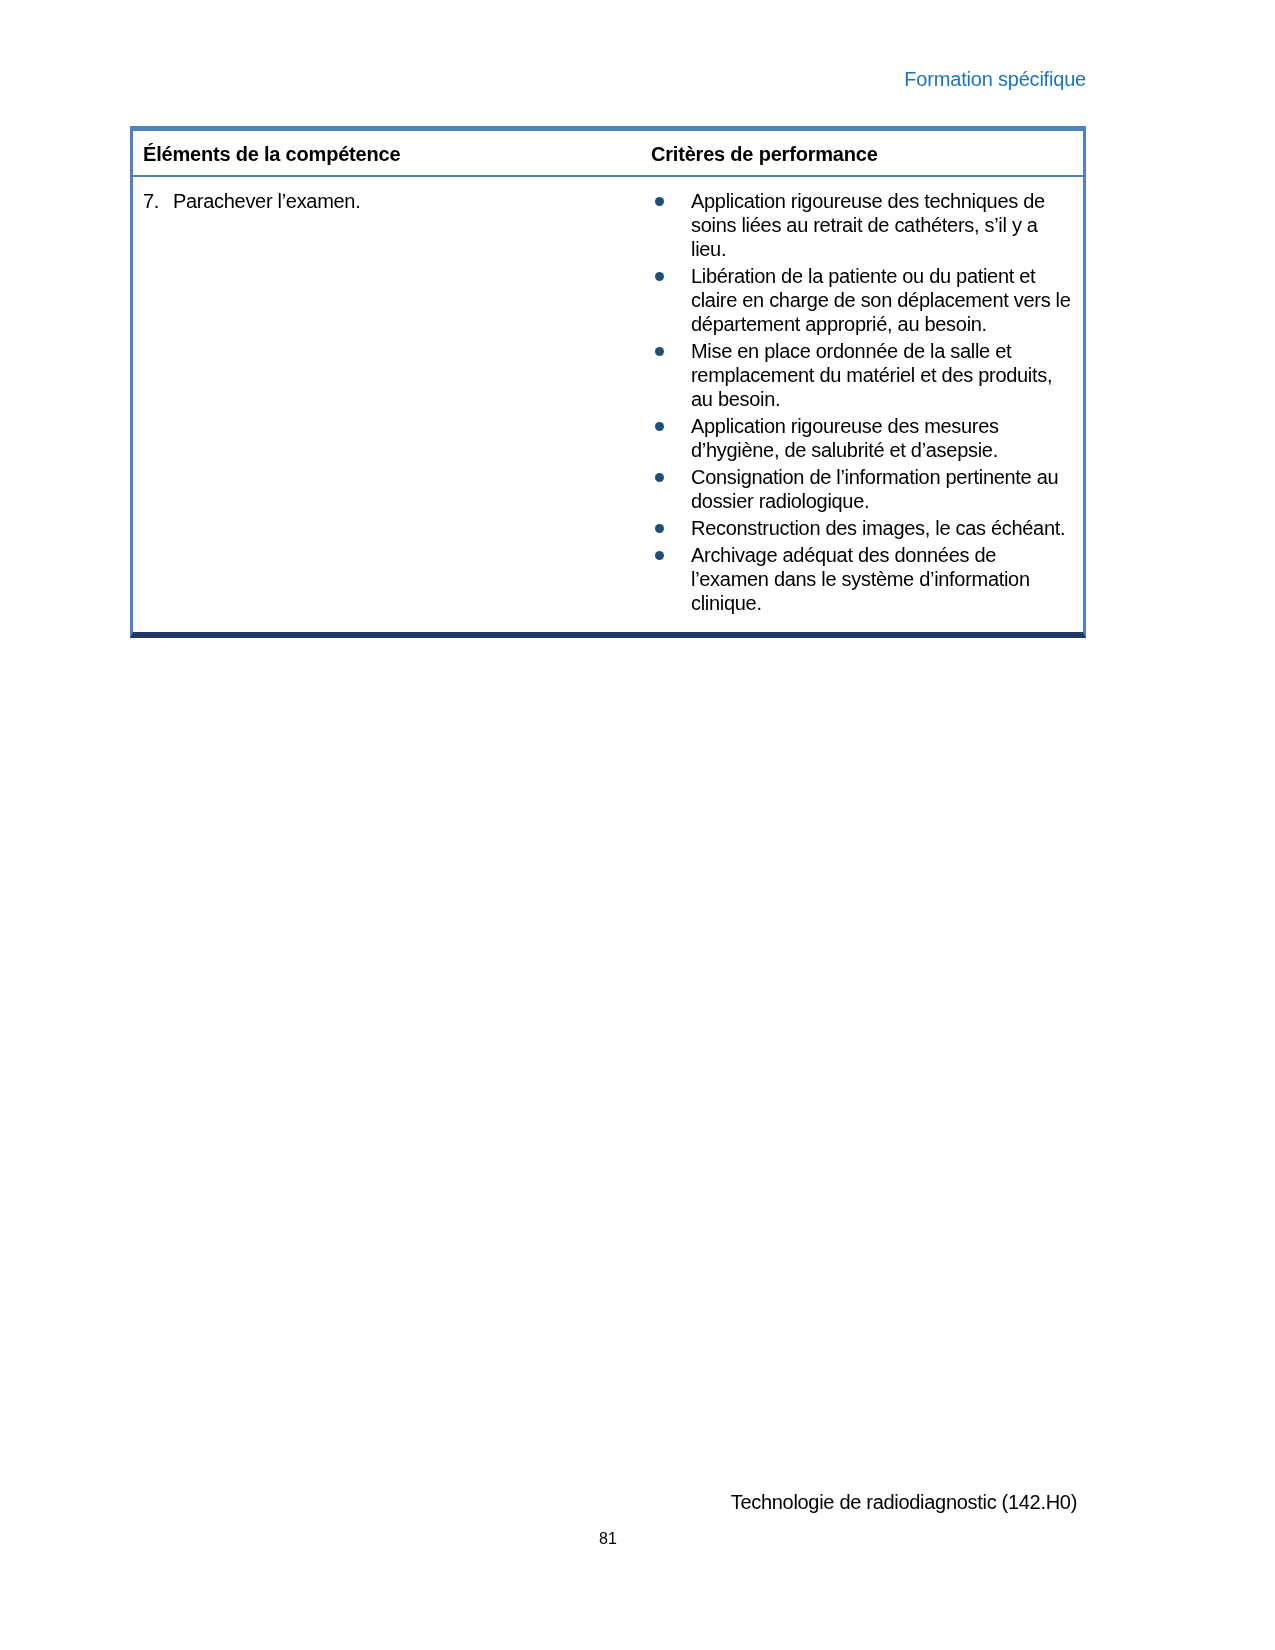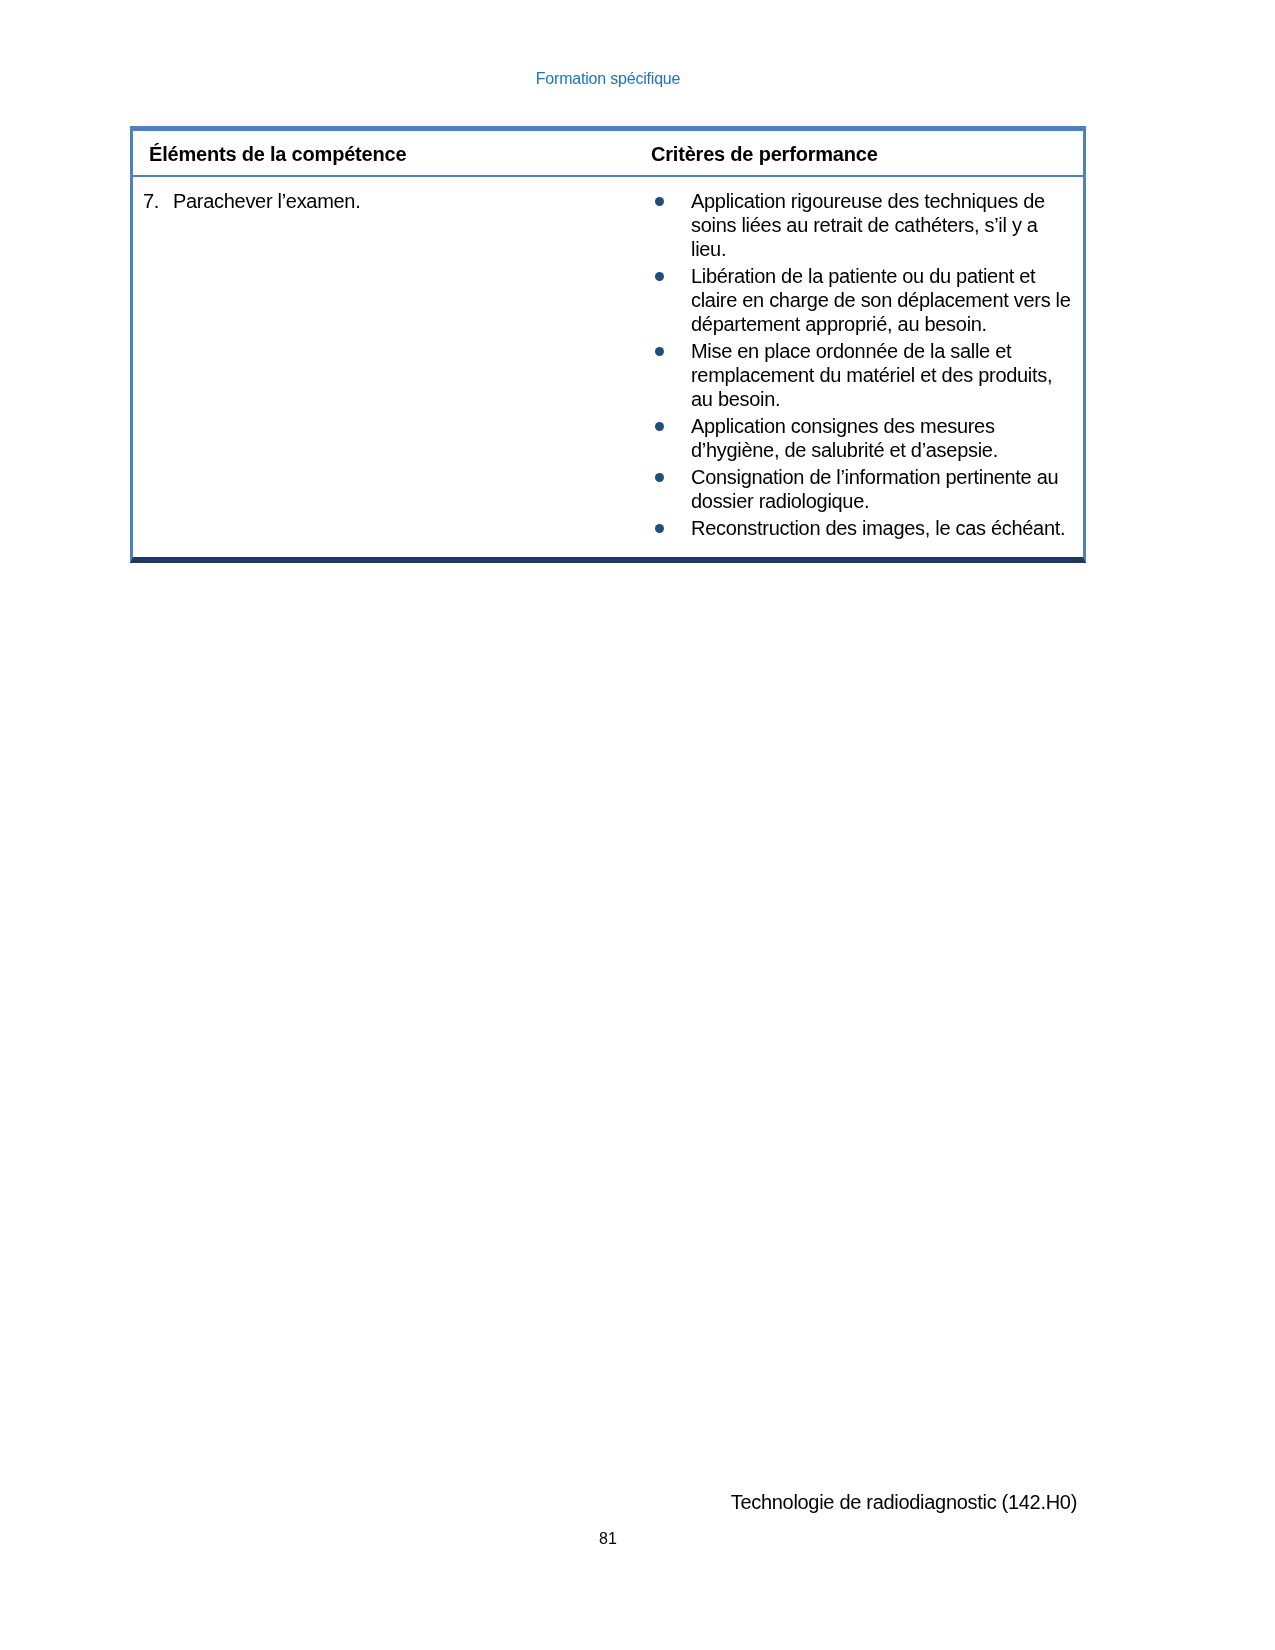--- a/index.html
+++ b/index.html
@@ -16,22 +16,22 @@
     color: #000000;
     overflow: hidden;
   }
 
   
   .doc-header {
     position: absolute;
     top: 66px;
     left: 130px;
     right: 189px;
-    text-align: center;
-    font-size: 16px;
+    text-align: right;
+    font-size: 20px;
     line-height: 26px;
     color: #1b75bc;
     letter-spacing: -0.2px;
   }
 
   
   .comp-table {
     position: absolute;
     left: 130px;
     top: 126px;
@@ -48,21 +48,21 @@
     padding: 11px 0 9px 0;
     border-bottom: 2px solid #4f81bd;
     font-weight: bold;
     font-size: 20px;
     line-height: 24px;
     letter-spacing: -0.2px;
   }
   .th1 {
     width: 518px;
     box-sizing: border-box;
-    padding-left: 16px;
+    padding-left: 10px;
     flex: none;
   }
   .th2 {
     flex: 1;
     padding-right: 8px;
   }
   .tbody {
     display: flex;
     padding: 8px 0 14px 0;
     font-size: 20px;
@@ -166,33 +166,39 @@
             <li>
             <span class="bullet-cell">
               <span class="bullet-dot"></span>
             </span>
             <span class="item-text">Mise en place ordonnée de la salle et remplacement du matériel et des produits, au besoin.</span>
           </li>
             <li>
             <span class="bullet-cell">
               <span class="bullet-dot"></span>
             </span>
-            <span class="item-text">Application consignes des mesures d’hygiène, de salubrité et d’asepsie.</span>
+            <span class="item-text">Application rigoureuse des mesures d’hygiène, de salubrité et d’asepsie.</span>
           </li>
             <li>
             <span class="bullet-cell">
               <span class="bullet-dot"></span>
             </span>
             <span class="item-text">Consignation de l’information pertinente au dossier radiologique.</span>
           </li>
             <li>
             <span class="bullet-cell">
               <span class="bullet-dot"></span>
             </span>
             <span class="item-text">Reconstruction des images, le cas échéant.</span>
+          </li>
+            <li>
+            <span class="bullet-cell">
+              <span class="bullet-dot"></span>
+            </span>
+            <span class="item-text">Archivage adéquat des données de l’examen dans le système d’information clinique.</span>
           </li>
           </ul>
       </div>
     </div>
   </div>
 
   <div class="footer-line">Technologie de radiodiagnostic (142.H0)</div>
 
   <div class="page-num">81</div>
 

